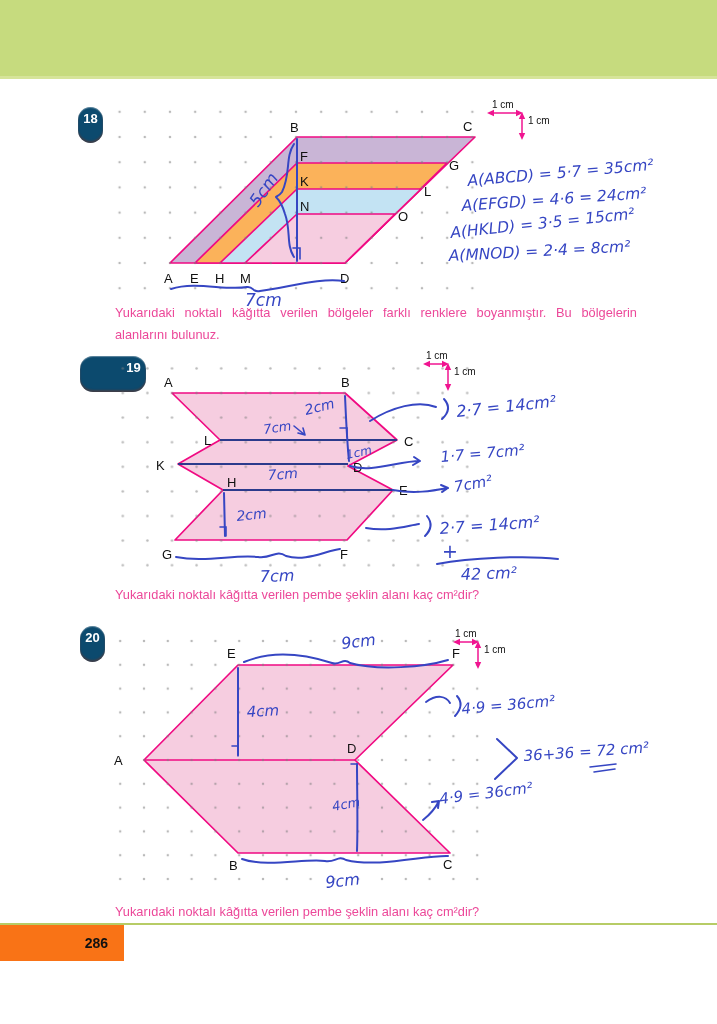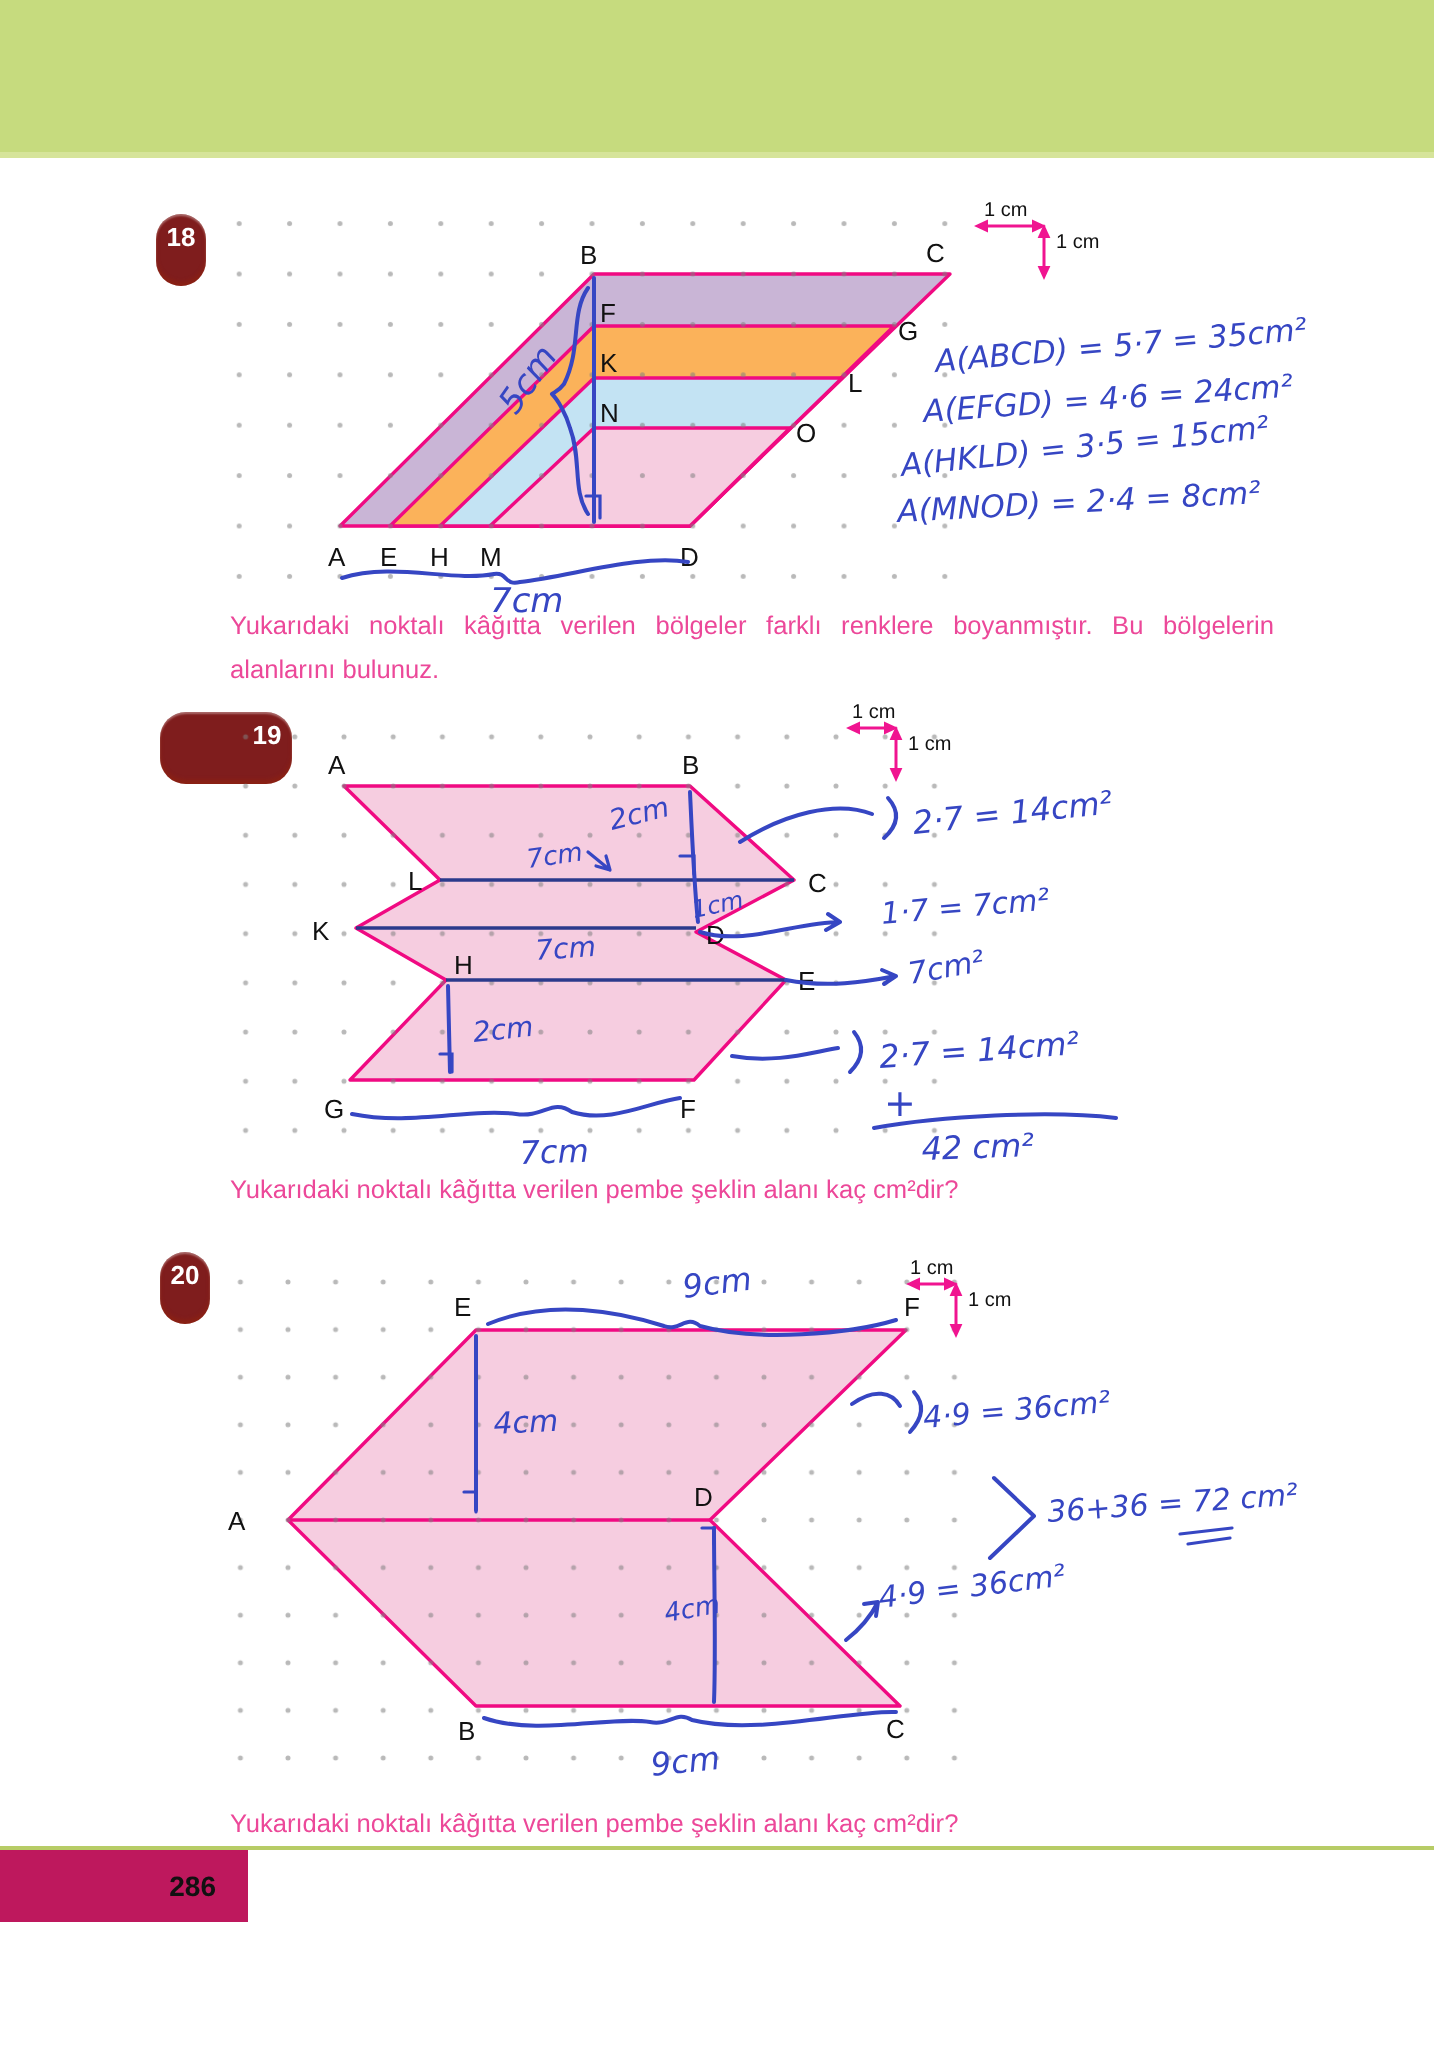--- a/index.html
+++ b/index.html
@@ -1,26 +1,26 @@
 <!DOCTYPE html>
 <html><head>
 <meta charset="utf-8">
 <style>
   html,body{margin:0;padding:0;background:#fff;}
   .page{position:relative;width:717px;height:1024px;background:#ffffff;overflow:hidden;
         font-family:"Liberation Sans",sans-serif;}
   .topband{position:absolute;left:0;top:0;width:717px;height:76px;background:#c6db7e;
            border-bottom:3px solid #d6e49a;}
-  .badge{position:absolute;width:25px;height:36px;border-radius:13px;background:#7f1d1d;
+  .badge{position:absolute;width:25px;height:36px;border-radius:13px;background:#0c4a6e;
          box-shadow:inset 0 -2px 2px rgba(160,40,0,.35), inset 0 1px 1px rgba(255,255,255,.35);
          color:#fff;font-weight:bold;font-size:13px;line-height:24px;text-align:center;}
   .q{position:absolute;margin:0;color:#ec4899;font-size:12.8px;line-height:22px;}
   .q.just{text-align:justify;}
   .footline{position:absolute;left:0;top:923px;width:717px;height:2px;background:#b7cc66;}
-  .pagebox{position:absolute;left:0;top:925px;width:124px;height:36px;background:#be185d;
+  .pagebox{position:absolute;left:0;top:925px;width:124px;height:36px;background:#f97316;
            font-weight:bold;font-size:14px;color:#111;text-align:right;line-height:36px;
            padding-right:16px;box-sizing:border-box;}
   svg{position:absolute;}
   .lbl{font-family:"Liberation Sans",sans-serif;font-size:13px;fill:#111;}
   .sc{font-family:"Liberation Sans",sans-serif;font-size:10px;fill:#111;}
   .hw{font-family:"DejaVu Sans",sans-serif;font-style:italic;fill:#3646c3;}
   .pen{stroke:#3646c3;fill:none;stroke-width:2;stroke-linecap:round;stroke-linejoin:round;}
   .pen-thin{stroke:#3646c3;fill:none;stroke-width:1.6;stroke-linecap:round;}
   .mag{stroke:#f01490;fill:none;stroke-width:1.5;}
   .maghead{fill:#f01490;stroke:none;}

